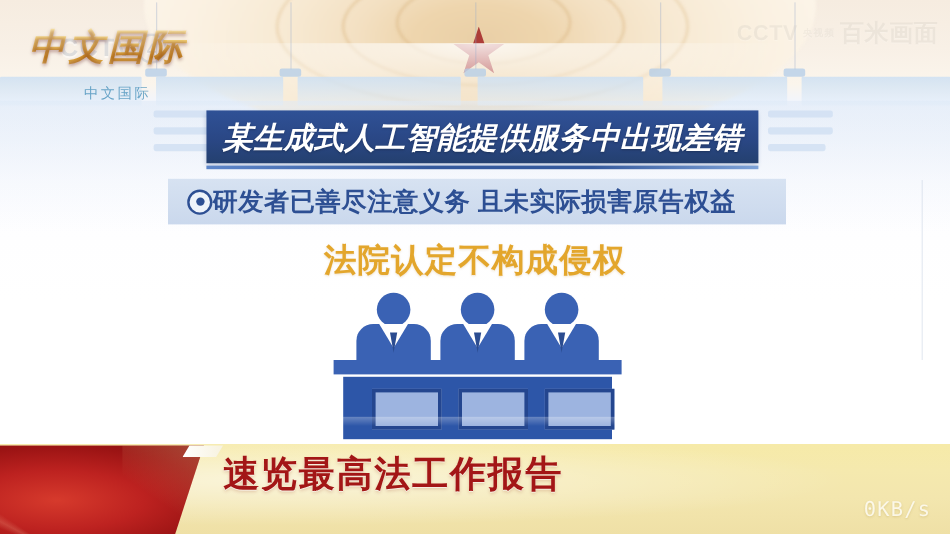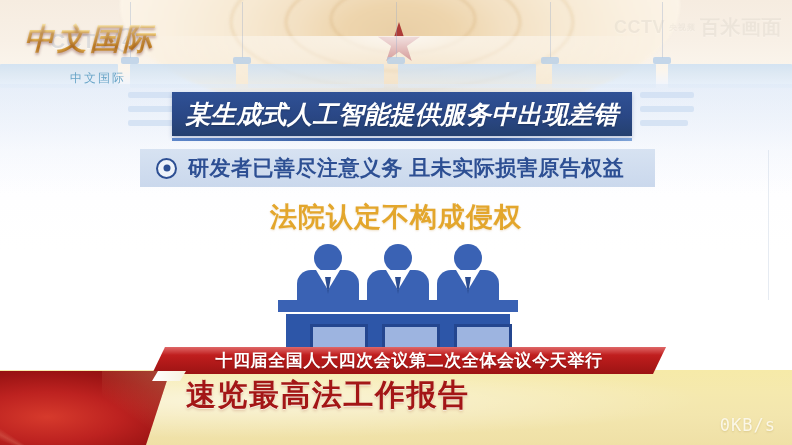--- a/index.html
+++ b/index.html
@@ -154,21 +154,21 @@
     left: 172px; top: 46px; width: 460px; height: 3px;
     background: linear-gradient(to right, #5d86c9, #34599c 40%, #34599c 70%, #7ea3d8);
   }
 
   
   .banner-sub {
     position: absolute;
     left: 140px; top: 57px;
     width: 515px; height: 38px;
     background: linear-gradient(to bottom, rgba(213,225,241,.95), rgba(198,213,235,.92));
-    display: flex; align-items: center; gap: 11px;
+    display: flex; align-items: center; 
     padding-left: 16px;
     box-sizing: border-box;
   }
   .bullet-icon {
     width: 17px; height: 17px; flex: 0 0 auto;
     border-radius: 50%;
     border: 2px solid #2d4f93;
     position: relative;
     background: #eef3fa;
   }
@@ -449,23 +449,20 @@
     <div class="bench-top"></div>
     <div class="bench-body"></div>
     <div class="bench-panel" style="left:32px"></div>
     <div class="bench-panel" style="left:104px"></div>
     <div class="bench-panel" style="left:176px"></div>
   </div>
 
   <div class="bottom-bar"></div>
   <div class="bottom-bar-glow"></div>
 
-  <div class="ribbon">
-    <span class="txt">十四届全国人大四次会议第二次全体会议今天举行</span>
-  </div>
   <div class="ribbon-shine"></div>
 
   <div class="headline">速览最高法工作报告</div>
 
   <div class="badge">
     <div class="badge-rays"></div>
     <div class="badge-sheen"></div>
   </div>
   <div class="badge-txt">中文国际</div>
   <div class="badge-notch"></div>

